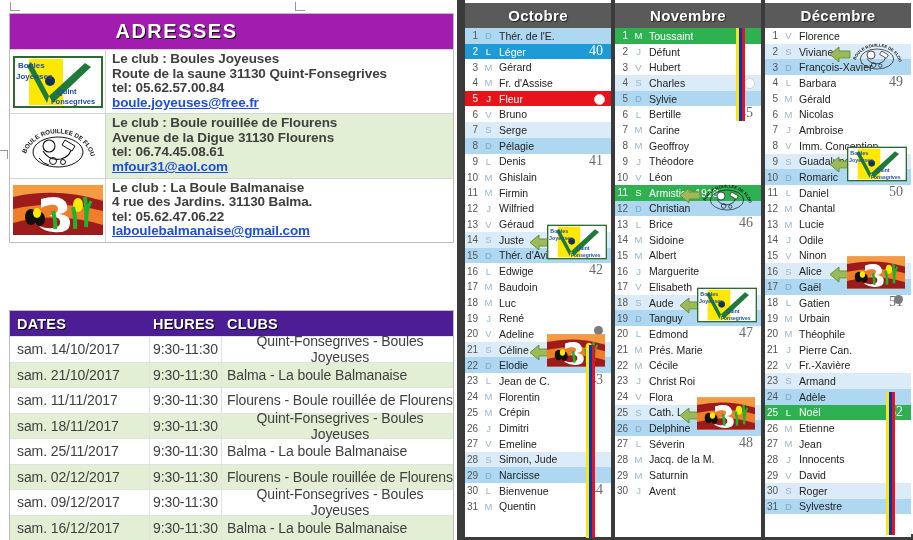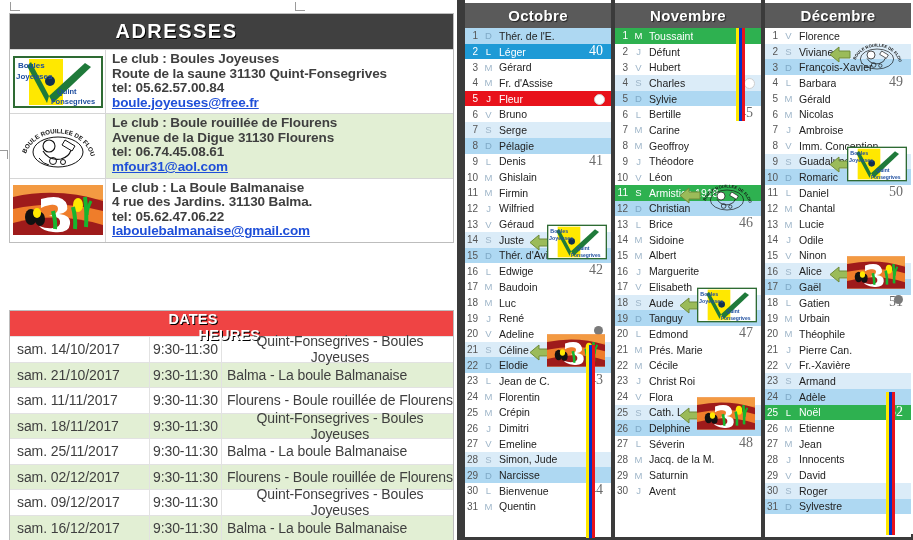--- a/index.html
+++ b/index.html
@@ -13,36 +13,36 @@
 
   
   .left-pane{position:absolute;left:0;top:0;width:455px;height:540px;background:#fff;}
 
   .xl-top-strip{position:absolute;left:0;top:0;width:455px;height:12px;background:#fff;}
   .xl-tick{position:absolute;top:2px;width:9px;height:8px;border-left:1px solid #9a9a9a;border-bottom:1px solid #9a9a9a;}
   .xl-side{position:absolute;left:0;top:150px;width:7px;height:8px;border-top:1px solid #9a9a9a;border-right:1px solid #9a9a9a;}
 
   
   .addr-table{position:absolute;left:9px;top:13px;width:443px;border:1px solid #bdbdbd;background:#fff;}
-  .addr-head{height:35px;background:#404040;display:flex;align-items:center;}
+  .addr-head{height:35px;background:#a21caf;display:flex;align-items:center;}
   .addr-head-title{
     width:100%;text-align:center;color:#ffffff;font-weight:bold;font-size:20px;
     letter-spacing:1.5px;padding-right:110px;box-sizing:border-box;
     text-shadow:1px 1px 0 #000;
   }
   .addr-row{display:flex;border-top:1px solid #d6d6d6;min-height:56px;}
   .addr-row.alt{background:#e2efd4;}
   .addr-logo{width:96px;min-width:96px;border-right:1px solid #d6d6d6;display:flex;align-items:center;justify-content:center;background:#fff;padding:2px 0;box-sizing:border-box;}
   .addr-text{padding:2px 0 3px 6px;line-height:1.08;}
   .addr-line{font-size:13.5px;font-weight:bold;color:#3f3f3f;white-space:nowrap;letter-spacing:-0.1px;}
   .addr-mail{font-size:13.5px;font-weight:bold;color:#1f4fd8;text-decoration:underline;white-space:nowrap;letter-spacing:-0.1px;}
 
   
   .dates-table{position:absolute;left:9px;top:310px;width:443px;border:1px solid #bdbdbd;background:#fff;}
-  .dates-head{display:flex;height:25px;background:#ef4444;align-items:center;flex-direction:column;}
+  .dates-head{display:flex;height:25px;background:#4c1d95;align-items:center;}
   .dates-head div{color:#fff;font-weight:bold;font-size:14.5px;letter-spacing:0.2px;text-shadow:1px 1px 0 #000;}
   .c-date{width:140px;min-width:140px;padding-left:7px;box-sizing:border-box;}
   .c-hour{width:72px;min-width:72px;padding-left:3px;box-sizing:border-box;}
   .c-club{flex:1;padding-left:5px;box-sizing:border-box;}
   .dates-row{display:flex;height:24.5px;align-items:center;border-top:1px solid #e2e2e2;}
   .dates-row.alt{background:#e2efd4;}
   .dates-row div{font-size:14px;font-weight:normal;color:#3f3f3f;letter-spacing:-0.1px;}
   .dates-row .c-date{border-right:1px solid #e2e2e2;height:100%;display:flex;align-items:center;}
   .dates-row .c-hour{border-right:1px solid #e2e2e2;height:100%;display:flex;align-items:center;text-align:center;}
   .dates-row .c-club{height:100%;display:flex;align-items:center;text-align:center;}
@@ -185,20 +185,21 @@
           <div class="addr-line">tel: 05.62.47.06.22</div>
           <div class="addr-mail">laboulebalmanaise@gmail.com</div>
         </div>
       </div>
     </div>
 
     <div class="dates-table">
       <div class="dates-head">
         <div class="c-date">DATES</div>
         <div class="c-hour">HEURES</div>
+        <div class="c-club">CLUBS</div>
       </div>
       <div id="schedule-body">
           <div class="dates-row">
             <div class="c-date">sam.  14/10/2017</div>
             <div class="c-hour">9:30-11:30</div>
             <div class="c-club">Quint-Fonsegrives - Boules Joyeuses</div>
           </div>
           <div class="dates-row alt">
             <div class="c-date">sam.  21/10/2017</div>
             <div class="c-hour">9:30-11:30</div>

